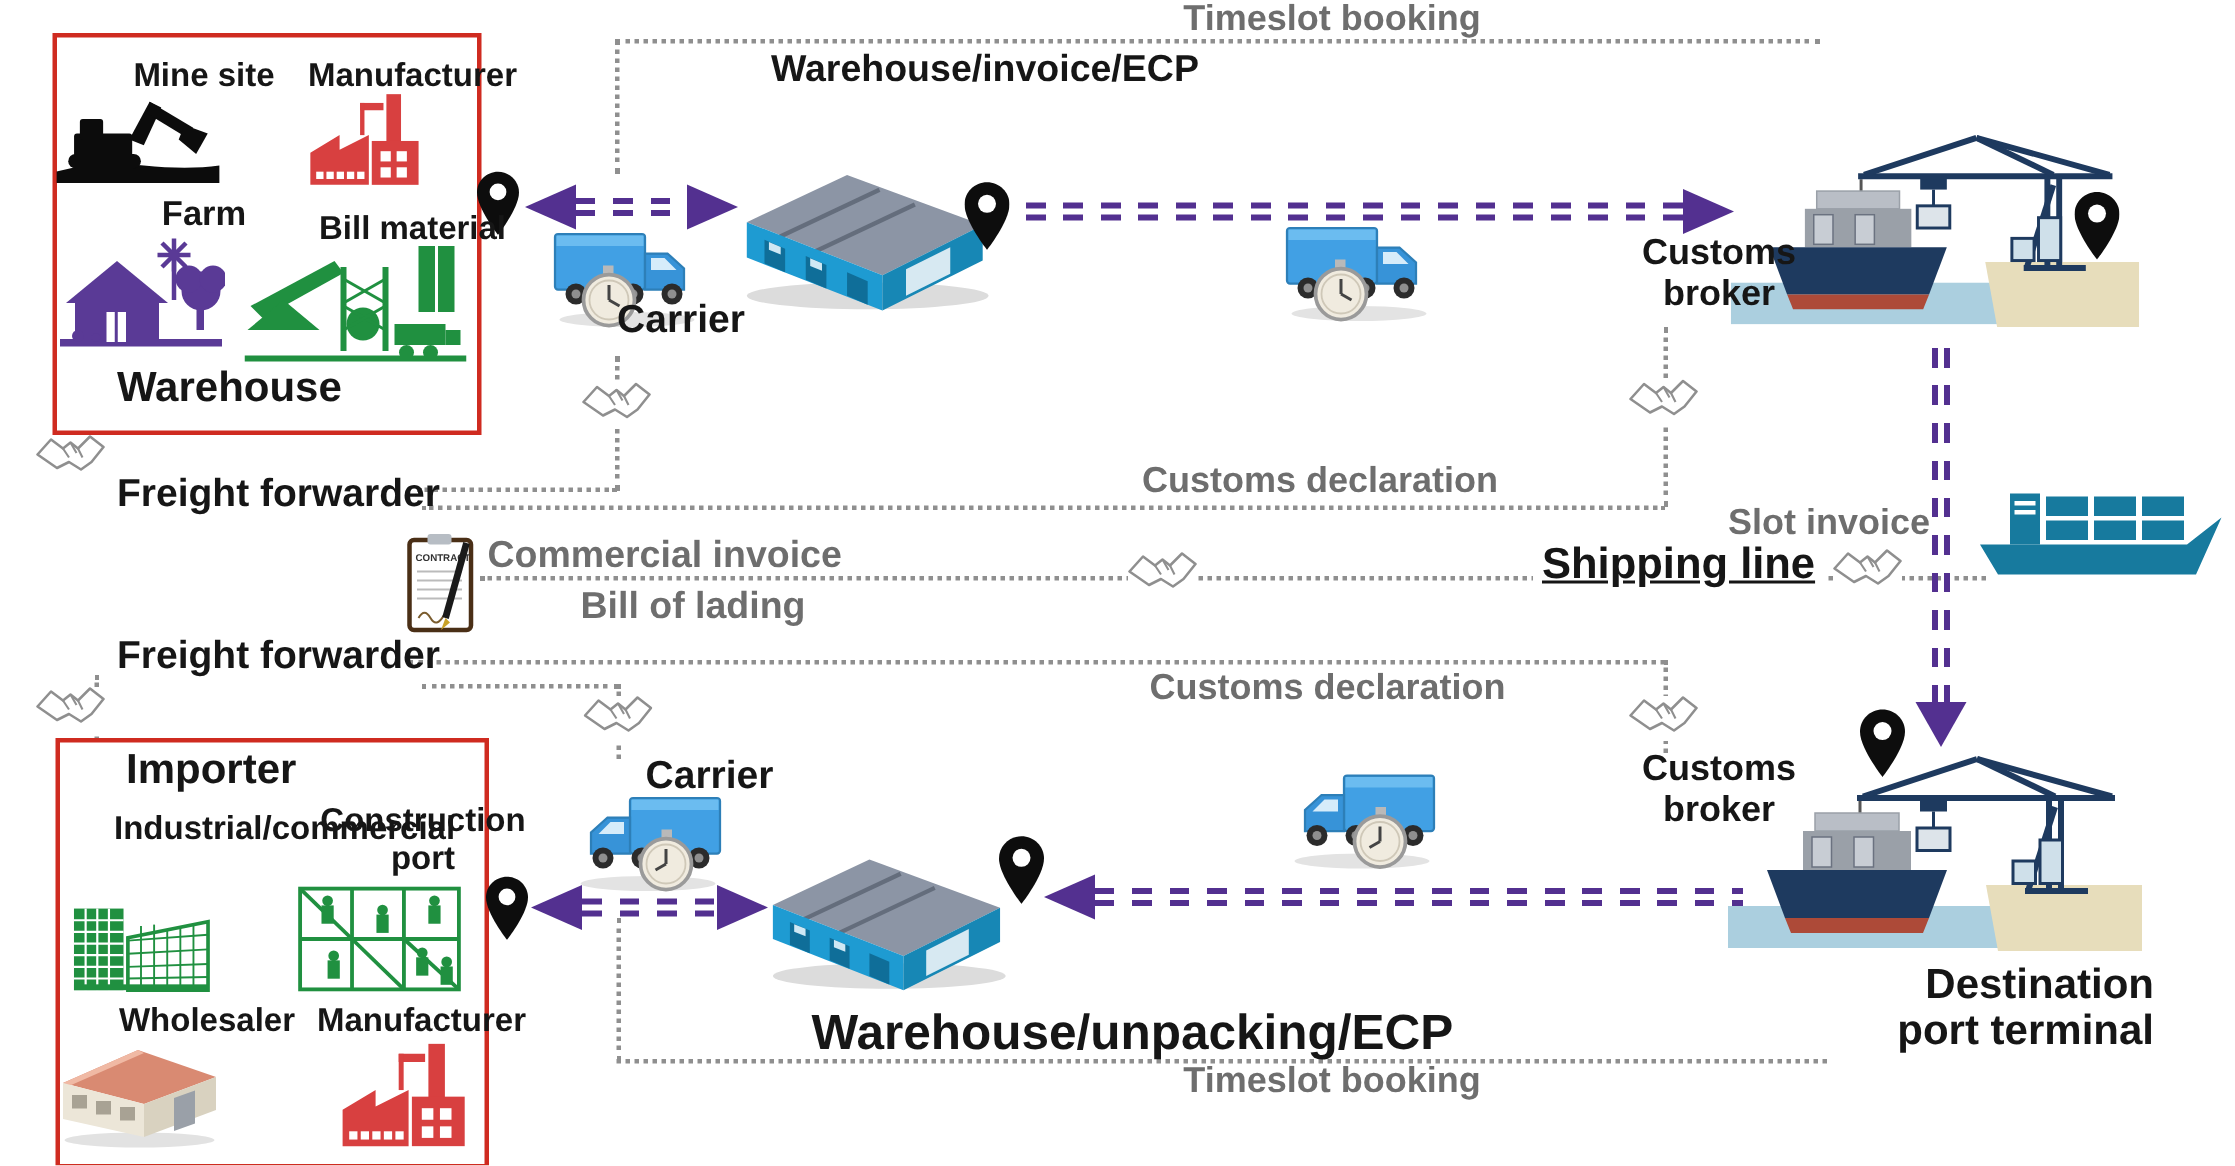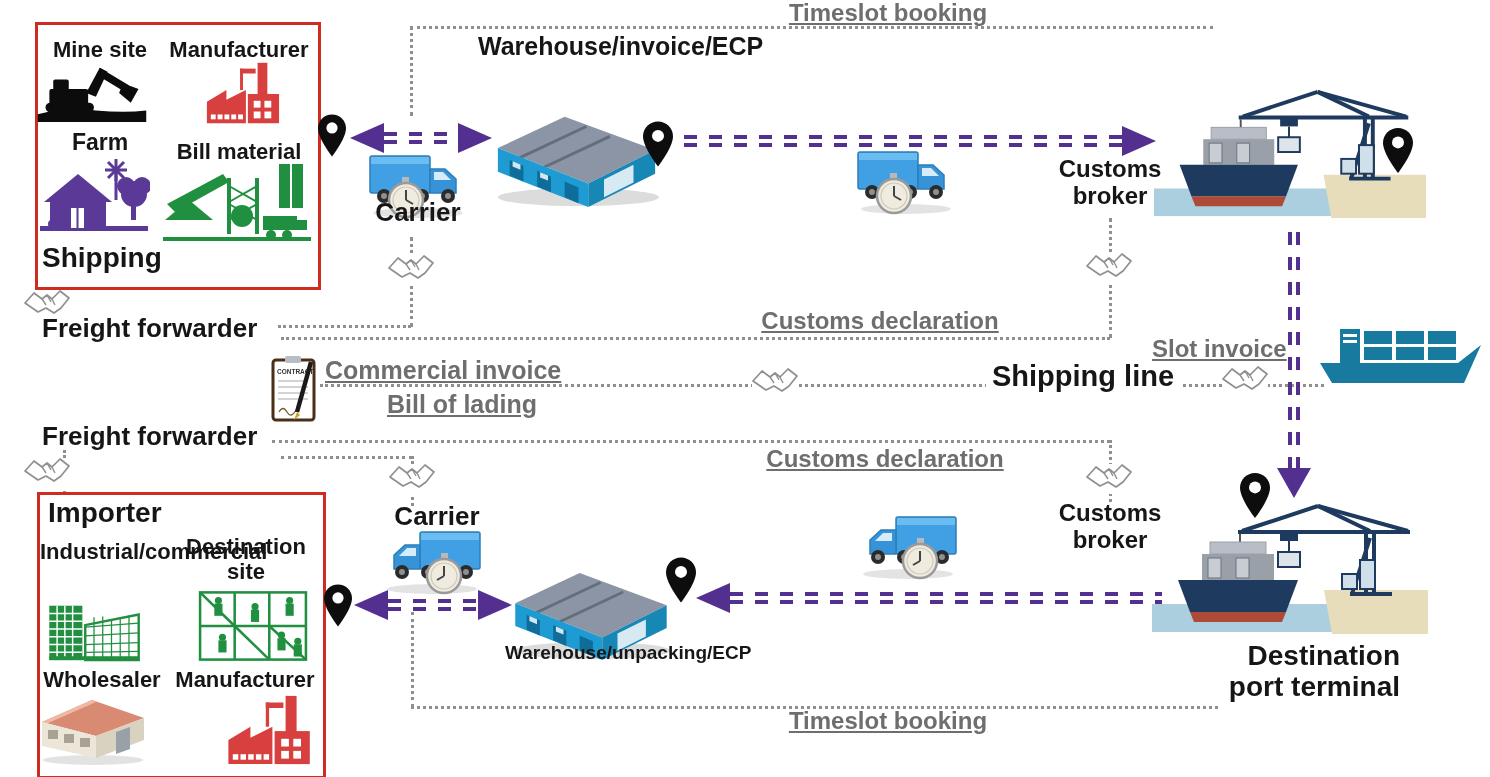--- a/index.html
+++ b/index.html
@@ -1,20 +1,20 @@
 <!DOCTYPE html>
 <html><head>
 <meta charset="utf-8">
 <style>
   html,body{margin:0;padding:0;background:#fff;}
   #stage{position:relative;width:1490px;height:777px;background:#fff;overflow:hidden;
          font-family:"Liberation Sans","DejaVu Sans",sans-serif;}
   .lbl{position:absolute;font-weight:bold;line-height:1.12;z-index:4;}
-  .black{color:#161616;}
-  .gray{color:#6e6e6e;text-decoration:underline;}
+  .black{color:#161616;margin-left:36px;}
+  .gray{color:#6e6e6e;}
   .center{text-align:center;}
   .entity-box{position:absolute;border:3px solid #cf2b20;background:#fff;z-index:2;}
   
   .gdot-h{position:absolute;border-top:3px dotted #8f8f8f;height:0;z-index:1;}
   .gdot-v{position:absolute;border-left:3px dotted #8f8f8f;width:0;z-index:1;}
   
   .pdash-h{height:12px;
     background:
       repeating-linear-gradient(90deg,#533090 0 13px,transparent 13px 25px) 0 0/100% 4px no-repeat,
       repeating-linear-gradient(90deg,#533090 0 13px,transparent 13px 25px) 0 100%/100% 4px no-repeat;}
@@ -312,21 +312,21 @@
       <svg viewBox="0 0 112 76">
         <use href="#sym-farm"></use>
       </svg>
     </div>
   <div class="lbl black center" style="left:163px;top:140px;width:152px;font-size:22px;white-space:nowrap;">Bill material</div>
   <div class="icon" style="left:163px;top:158px;width:148px;height:84px;">
       <svg viewBox="0 0 148 84">
         <use href="#sym-bulkplant"></use>
       </svg>
     </div>
-  <div class="lbl black" style="left:42px;top:242px;font-size:28px;">Shipping</div>
+  <div class="lbl black" style="left:42px;top:242px;font-size:28px;">Warehouse</div>
 
   <div class="icon" style="left:318px;top:113px;width:28px;height:45px;">
       <svg viewBox="0 0 24 36">
         <use href="#sym-pin"></use>
       </svg>
     </div>
   <div class="icon" style="left:368px;top:150px;width:100px;height:72px;">
       <svg viewBox="0 0 100 72">
         <use href="#sym-truck"></use>
       </svg>
@@ -400,21 +400,21 @@
     </svg>
   </div>
   <div class="lbl gray" style="left:325px;top:356px;font-size:25px;white-space:nowrap;">Commercial invoice</div>
   <div class="lbl gray center" style="left:352px;top:390px;width:220px;font-size:25px;white-space:nowrap;">Bill of lading</div>
 
   <div class="icon" style="left:752px;top:364px;width:46px;height:38px;">
       <svg viewBox="0 0 46 36">
         <use href="#sym-handshake"></use>
       </svg>
     </div>
-  <div class="lbl black center whitebg" style="left:986px;top:360px;font-size:29px;white-space:nowrap;">Shipping line</div>
+  <div class="lbl black center whitebg" style="left:986px;top:360px;font-size:29px;white-space:nowrap;text-decoration:underline;">Shipping line</div>
   <div class="lbl gray" style="left:1152px;top:336px;font-size:24px;white-space:nowrap;">Slot invoice</div>
   <div class="icon" style="left:1222px;top:362px;width:46px;height:38px;">
       <svg viewBox="0 0 46 36">
         <use href="#sym-handshake"></use>
       </svg>
     </div>
   <div class="icon" style="left:1318px;top:320px;width:165px;height:80px;">
       <svg viewBox="0 0 165 78">
         <use href="#sym-tealship"></use>
       </svg>
@@ -440,21 +440,21 @@
     </div>
 
   <div class="entity-box" style="left:37px;top:492px;width:283px;height:281px;"></div>
   <div class="lbl black" style="left:48px;top:497px;font-size:28px;">Importer</div>
   <div class="lbl black center" style="left:40px;top:540px;width:130px;font-size:22px;">Industrial/commercial</div>
   <div class="icon" style="left:44px;top:596px;width:100px;height:68px;">
       <svg viewBox="0 0 100 70">
         <use href="#sym-commercial"></use>
       </svg>
     </div>
-  <div class="lbl black center" style="left:172px;top:535px;width:148px;font-size:22px;">Destination site</div>
+  <div class="lbl black center" style="left:172px;top:535px;width:148px;font-size:22px;">Construction port</div>
   <div class="icon" style="left:196px;top:588px;width:114px;height:76px;">
       <svg viewBox="0 0 112 74">
         <use href="#sym-construction"></use>
       </svg>
     </div>
   <div class="lbl black center" style="left:38px;top:668px;width:128px;font-size:22px;white-space:nowrap;">Wholesaler</div>
   <div class="icon" style="left:40px;top:692px;width:106px;height:74px;">
       <svg viewBox="0 0 106 74">
         <use href="#sym-wholesaler"></use>
       </svg>
@@ -476,21 +476,21 @@
       <svg viewBox="0 0 24 36">
         <use href="#sym-pin"></use>
       </svg>
     </div>
 
   <div class="icon" style="left:503px;top:556px;width:175px;height:106px;">
       <svg viewBox="0 0 175 112">
         <use href="#sym-warehouse"></use>
       </svg>
     </div>
-  <div class="lbl black center" style="left:505px;top:642px;width:205px;font-size:19px;">Warehouse/unpacking/ECP</div>
+  <div class="lbl black center" style="left:505px;top:670px;width:205px;font-size:33px;">Warehouse/unpacking/ECP</div>
   <div class="icon" style="left:666px;top:556px;width:30px;height:48px;">
       <svg viewBox="0 0 24 36">
         <use href="#sym-pin"></use>
       </svg>
     </div>
 
   <div class="icon" style="left:858px;top:508px;width:100px;height:78px;transform:scaleX(-1);">
       <svg viewBox="0 0 100 72">
         <use href="#sym-truck"></use>
       </svg>

